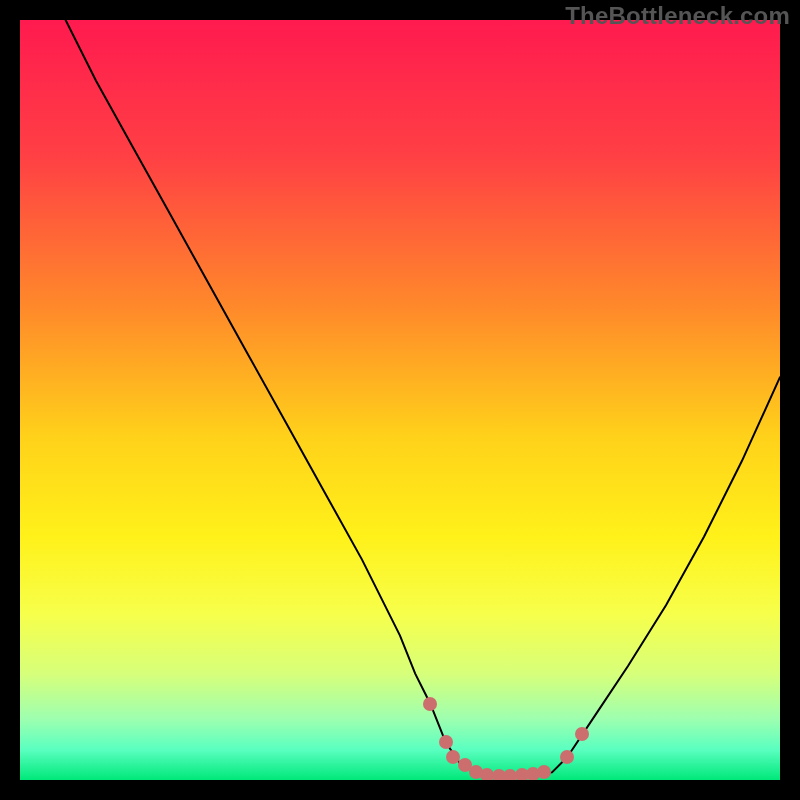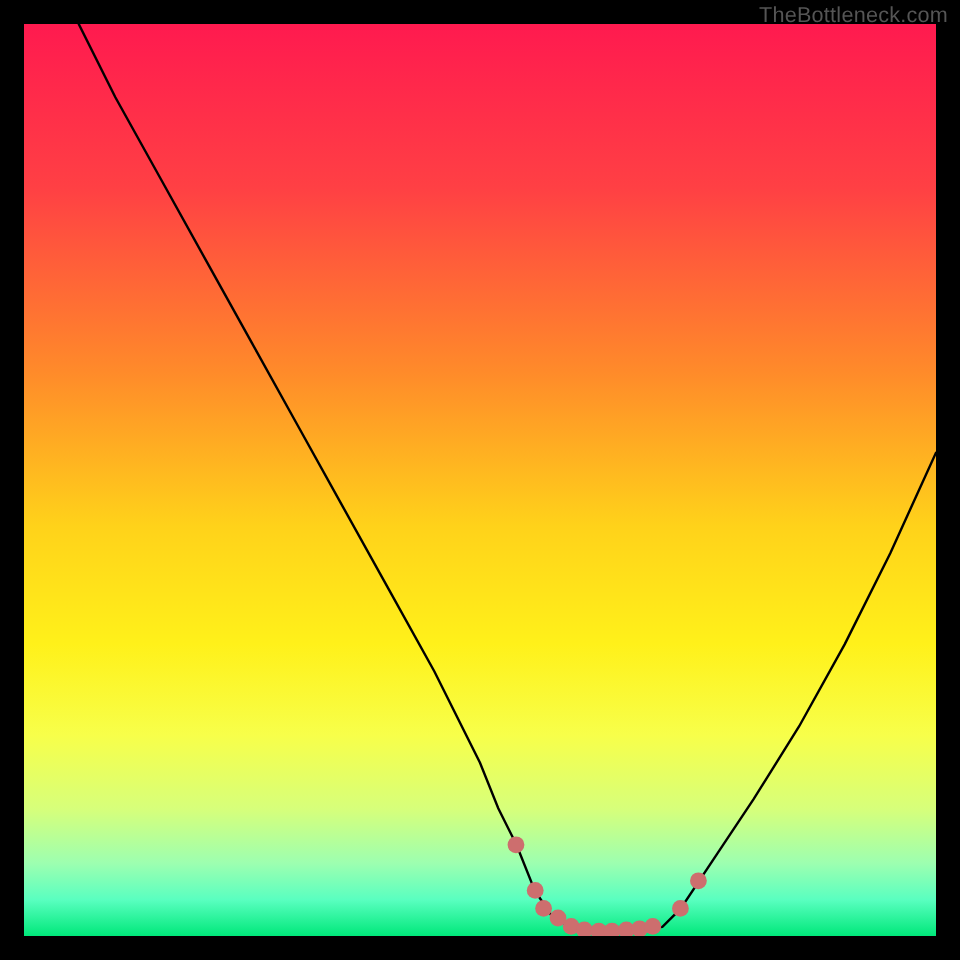--- a/index.html
+++ b/index.html
@@ -39,23 +39,24 @@
     width: 14px;
     height: 14px;
     border-radius: 50%;
     transform: translate(-50%, -50%);
   }
   .watermark {
     position: absolute;
     top: 2px;
     right: 10px;
     font-family: Arial, Helvetica, sans-serif;
-    font-size: 18px;
+    font-size: 24px;
     color: #555555;
     letter-spacing: 0.2px;
+    font-weight: bold;
   }
 </style>
 </head>
 <body>
 
 <div class="frame">
   <div class="plot">
     <svg class="gradient" viewBox="0 0 760 760" preserveAspectRatio="none">
       <defs>
         <linearGradient id="bg" x1="0" y1="0" x2="0" y2="1">

